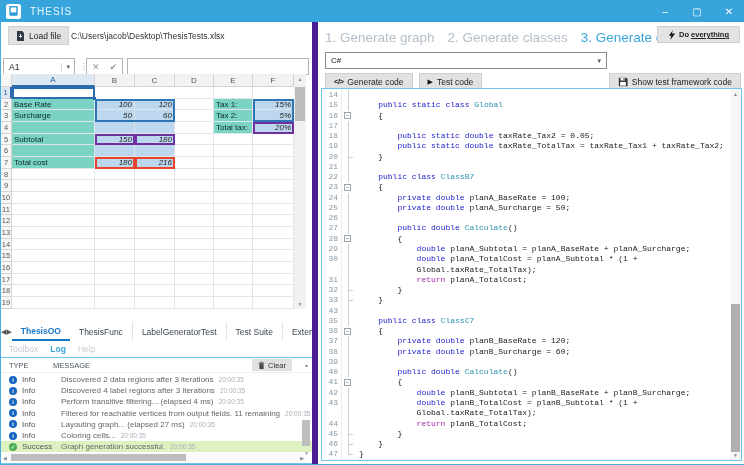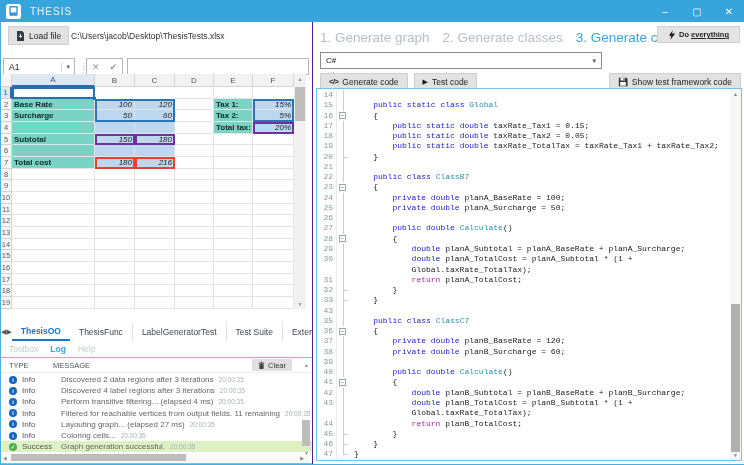--- a/index.html
+++ b/index.html
@@ -29,21 +29,21 @@
 
   
   .grid-wrap { position:absolute; left:0; top:52px; width:305px; height:235px; }
   #grid { display:grid; grid-template-columns:11px 83px 40px 40px 39px 39px 41px; grid-template-rows:13px repeat(19, 11.68px); position:absolute; left:0; top:0; }
   .gc { border-right:1px solid #dfe5ea; border-bottom:1px solid #dfe5ea; font-size:8px; color:#222; overflow:hidden; white-space:nowrap; display:flex; align-items:center; padding:0 2px; }
   .gc.colhdr { background:#f2f2f2; border-color:#d4d4d4; justify-content:center; color:#555; }
   .gc.rowhdr { background:#f7f7f7; border-color:#d4d4d4; justify-content:center; color:#555; font-size:7.5px; padding:0; }
   .gc.colhdr.sel { background:#dde8f2; color:#1f5c9e; border-bottom:2px solid #2b6cb0; }
   .gc.rowhdr.sel { background:#dde8f2; color:#1f5c9e; border-right:2px solid #2b6cb0; }
   .gc.hdr { background:#a6a6a6; font-weight:bold; color:#000;margin-top:31px; }
-  .gc.label { background:#7ad3c3; font-weight:bold; color:#0a2a28; }
+  .gc.label { background:#7ad3c3; font-weight:normal; color:#0a2a28; }
   .gc.val { background:#bdd7ee; justify-content:flex-end;font-style:italic; }
   .ov { position:absolute; pointer-events:none; }
   .selhandle { position:absolute; width:3px; height:3px; background:#2b6cb0; pointer-events:none; }
   .grid-vscroll { position:absolute; left:293px; top:0; width:12px; height:235px; background:#f1f1f1; }
   .grid-vscroll .thumb { position:absolute; left:1px; top:13px; width:10px; height:34px; background:#bdbdbd; }
   .sarrow { position:absolute; font-size:5px; color:#888; width:100%; text-align:center; }
   .grid-hscroll { position:absolute; left:0; top:288px; width:305px; height:11px; background:#f1f1f1; }
   .grid-hscroll .thumb { position:absolute; left:11px; top:1px; width:32px; height:9px; background:#bdbdbd; }
   .harrow { position:absolute; top:2px; font-size:5px; color:#888; }
 
@@ -71,21 +71,21 @@
   .lrow .msg { color:#666; white-space:nowrap; }
   .lrow .tm { color:#a8b2ba; font-size:6.5px; margin-left:5px; white-space:nowrap; }
   .lrow.success { background:#ddf1c1; }
   .lrow.success .ic { background:#4caf50; }
   .log-vscroll { position:absolute; right:2px; top:62px; width:8px; height:26px; background:#bdbdbd; }
   .log-down { position:absolute; right:3px; top:92px; font-size:5px; color:#888; }
   .log-hscroll { position:absolute; left:0; bottom:1px; width:305px; height:9px; background:#fafafa; }
   .log-hscroll .thumb { position:absolute; left:10px; top:1px; width:175px; height:7px; background:#bdbdbd; }
 
   
-  .right { position:absolute; left:311px; top:22px; width:433px; height:442px; border-left:1px solid #4c1d95; background:#fff; }
+  .right { position:absolute; left:311px; top:22px; width:433px; height:442px; border-left:6px solid #4c1d95; background:#fff; }
   .steps { position:absolute; left:7px; top:4px; height:22px; display:flex; align-items:center; gap:13px; font-size:13.5px; }
   .step { color:#b4bec8; }
   .step.active { color:#38a4dc; }
   .doeverything { position:absolute; right:5px; top:4px; height:17px; background:#e3e3e3; border:1px solid #d0d0d0; display:flex; align-items:center; gap:3px; padding:0 10px; font-size:7.5px; color:#222; font-weight:bold; }
   .doeverything u { text-decoration:underline; }
   .langdd { position:absolute; left:7px; top:30px; width:282px; height:17px; border:1px solid #8a8a8a; background:#fff; display:flex; align-items:center; font-size:8px; color:#111; padding-left:5px; }
   .langdd .caret { margin-left:auto; padding-right:5px; color:#555; font-size:7px; }
   .actions { position:absolute; left:7px; top:51px; right:4px; height:17px; display:flex; align-items:center; gap:6px; }
   .abtn { height:17px; background:#e2e2e2; border:1px solid #d0d0d0; display:flex; align-items:center; gap:4px; padding:0 8px; font-size:8.5px; color:#222; }
   .abtn .codeicon { font-weight:bold; font-size:7.5px; color:#111; letter-spacing:-0.5px; }
@@ -442,21 +442,21 @@
         </svg>
         <span>Show test framework code</span>
       </div>
     </div>
 
     <div class="editor">
       <div class="codearea" id="codearea">
           <div class="cl"><span class="ln">14</span><span class="fold"><span class="vline"></span></span><span class="ct"></span></div>
           <div class="cl"><span class="ln">15</span><span class="fold"><span class="vline"></span></span><span class="ct">    <span class="kw">public</span> <span class="kw">static</span> <span class="kw">class</span> <span class="ty">Global</span></span></div>
           <div class="cl"><span class="ln">16</span><span class="fold"><span class="box">−</span></span><span class="ct">    {</span></div>
-          <div class="cl"><span class="ln">17</span><span class="fold"><span class="vline"></span></span><span class="ct">        <span class="kw">public</span> <span class="kw">static</span> <span class="kw">double</span> taxRate_Tax1 = 0.15;</span></div>
+          <div class="cl"><span class="ln">17</span><span class="fold"><span class="vline"></span></span></div>
           <div class="cl"><span class="ln">18</span><span class="fold"><span class="vline"></span></span><span class="ct">        <span class="kw">public</span> <span class="kw">static</span> <span class="kw">double</span> taxRate_Tax2 = 0.05;</span></div>
           <div class="cl"><span class="ln">19</span><span class="fold"><span class="vline"></span></span><span class="ct">        <span class="kw">public</span> <span class="kw">static</span> <span class="kw">double</span> taxRate_TotalTax = taxRate_Tax1 + taxRate_Tax2;</span></div>
           <div class="cl"><span class="ln">20</span><span class="fold"><span class="vline"></span><span class="tick"></span></span><span class="ct">    }</span></div>
           <div class="cl"><span class="ln">21</span><span class="fold"><span class="vline"></span></span><span class="ct"></span></div>
           <div class="cl"><span class="ln">22</span><span class="fold"><span class="vline"></span></span><span class="ct">    <span class="kw">public</span> <span class="kw">class</span> <span class="ty">ClassB7</span></span></div>
           <div class="cl"><span class="ln">23</span><span class="fold"><span class="box">−</span></span><span class="ct">    {</span></div>
           <div class="cl"><span class="ln">24</span><span class="fold"><span class="vline"></span></span><span class="ct">        <span class="kw">private</span> <span class="kw">double</span> planA_BaseRate = 100;</span></div>
           <div class="cl"><span class="ln">25</span><span class="fold"><span class="vline"></span></span><span class="ct">        <span class="kw">private</span> <span class="kw">double</span> planA_Surcharge = 50;</span></div>
           <div class="cl"><span class="ln">26</span><span class="fold"><span class="vline"></span></span><span class="ct"></span></div>
           <div class="cl"><span class="ln">27</span><span class="fold"><span class="vline"></span></span><span class="ct">        <span class="kw">public</span> <span class="kw">double</span> <span class="ty">Calculate</span>()</span></div>

